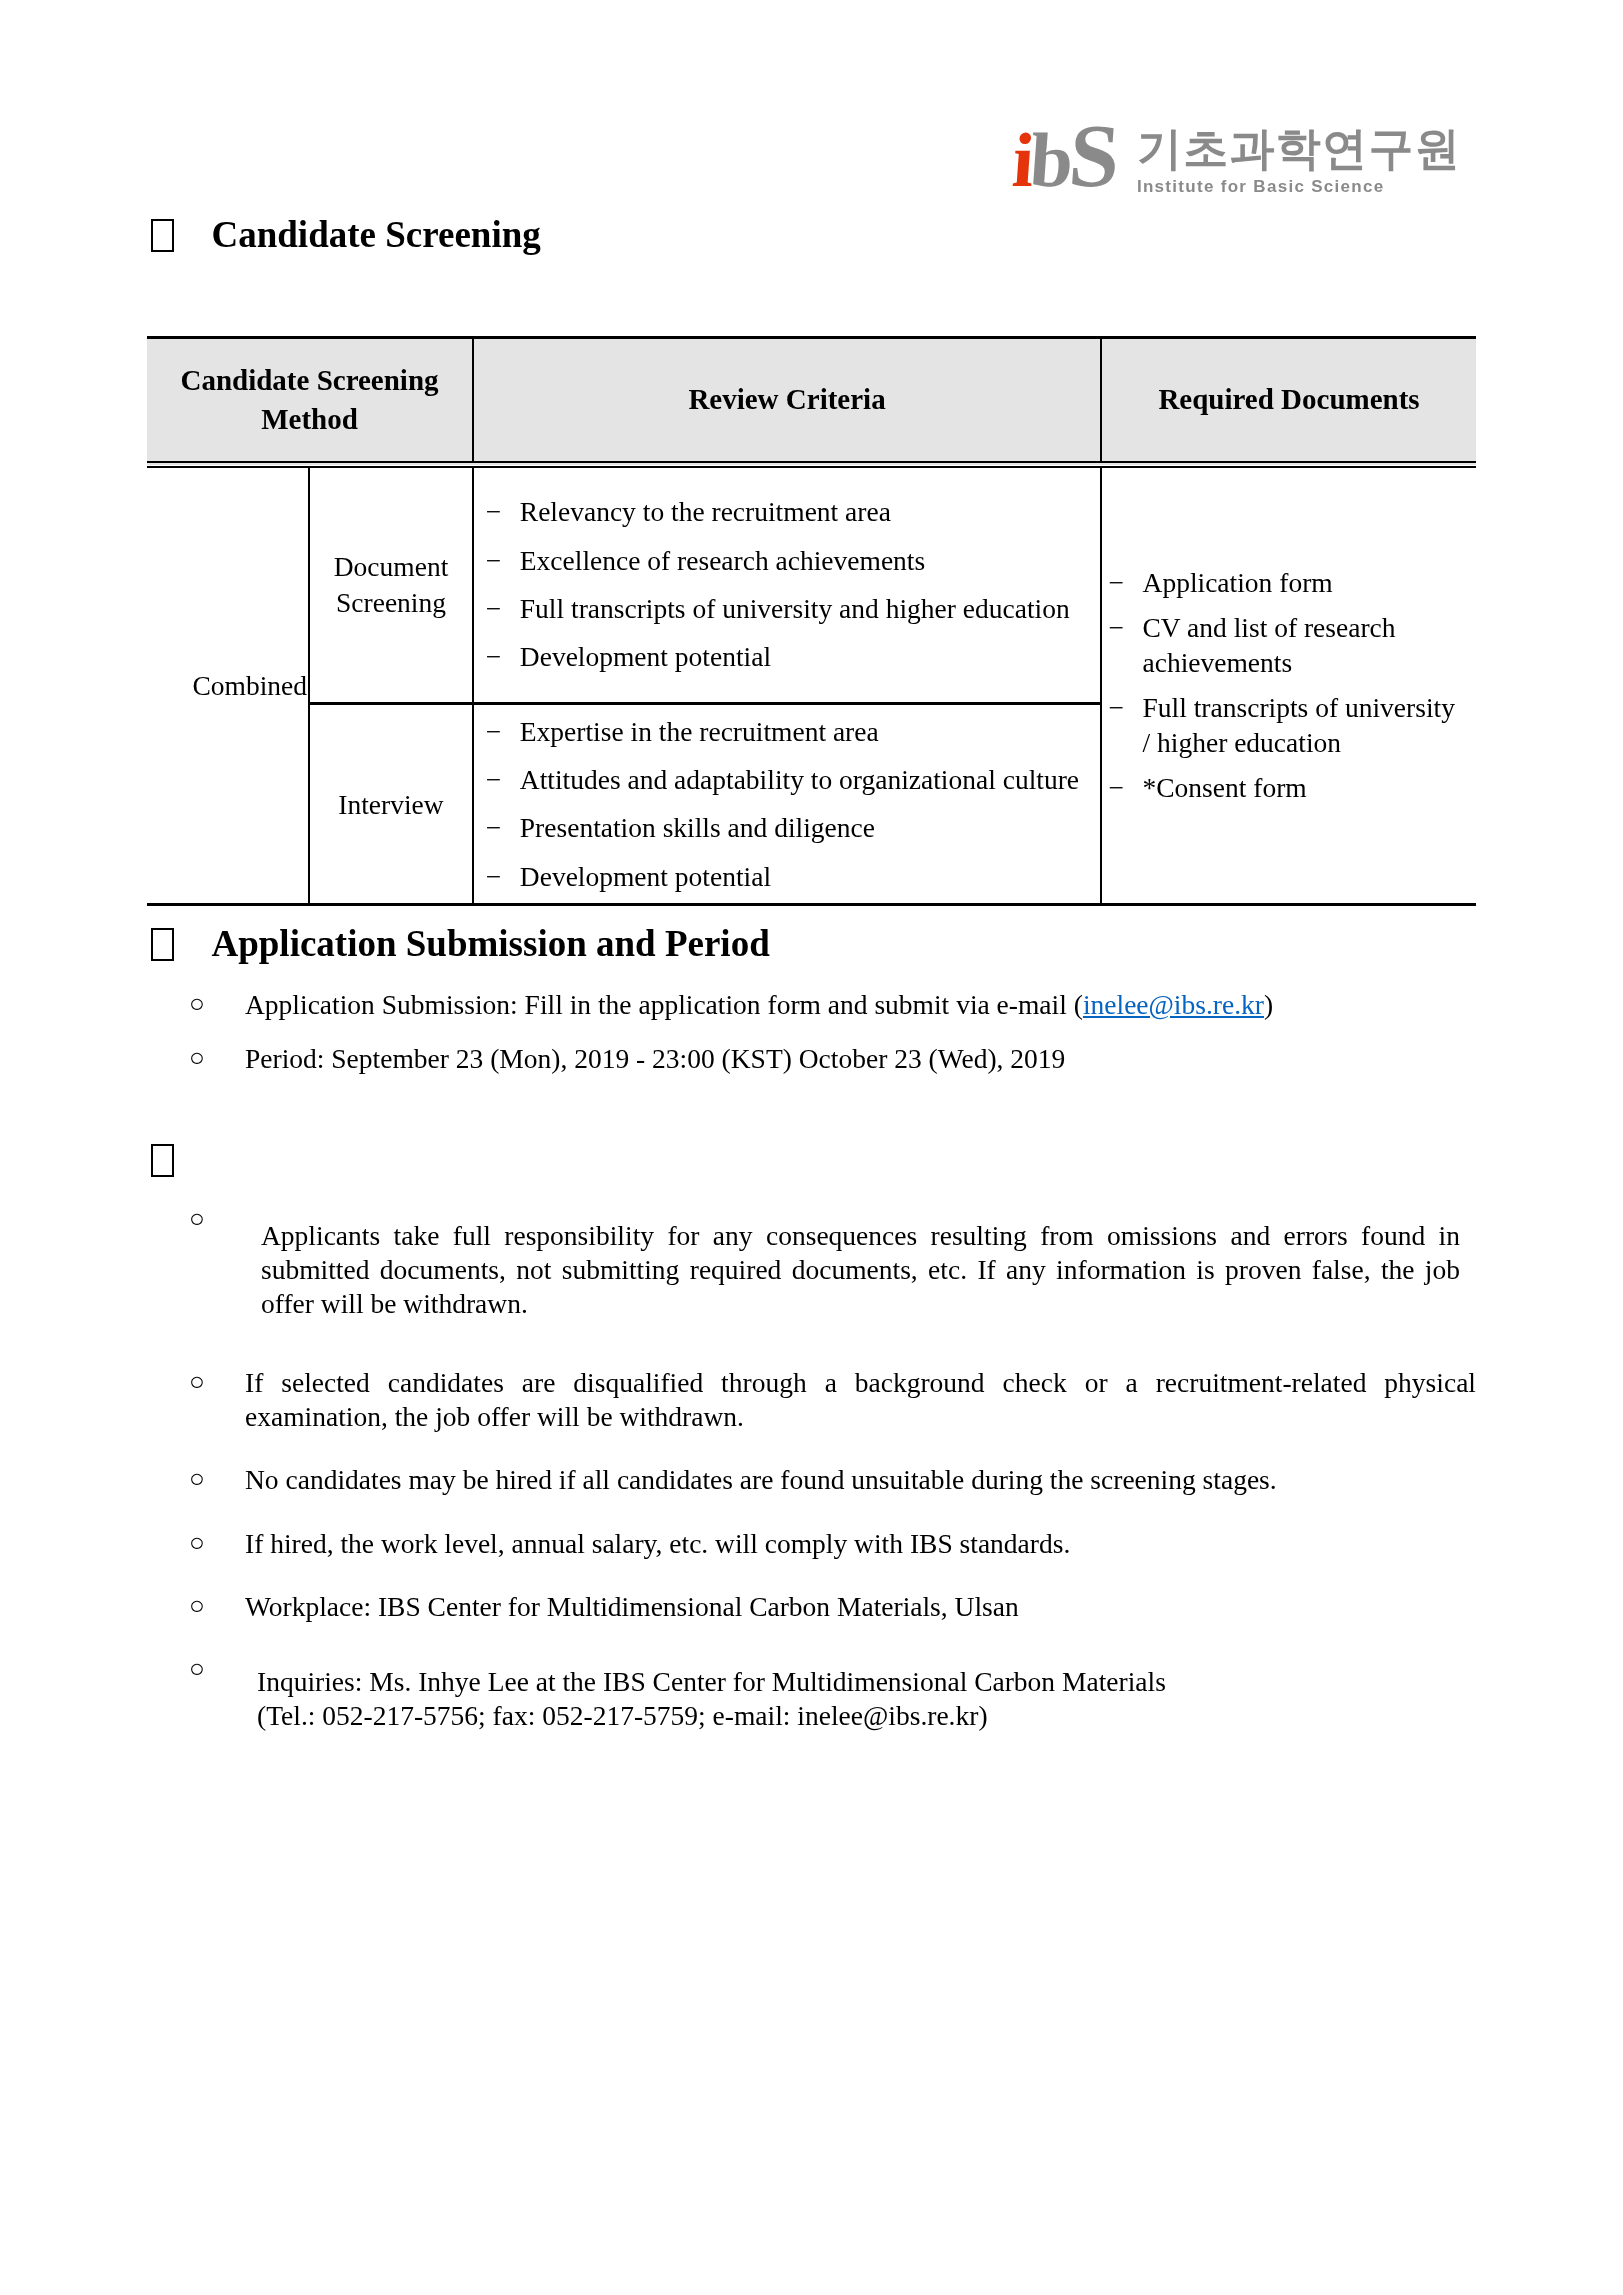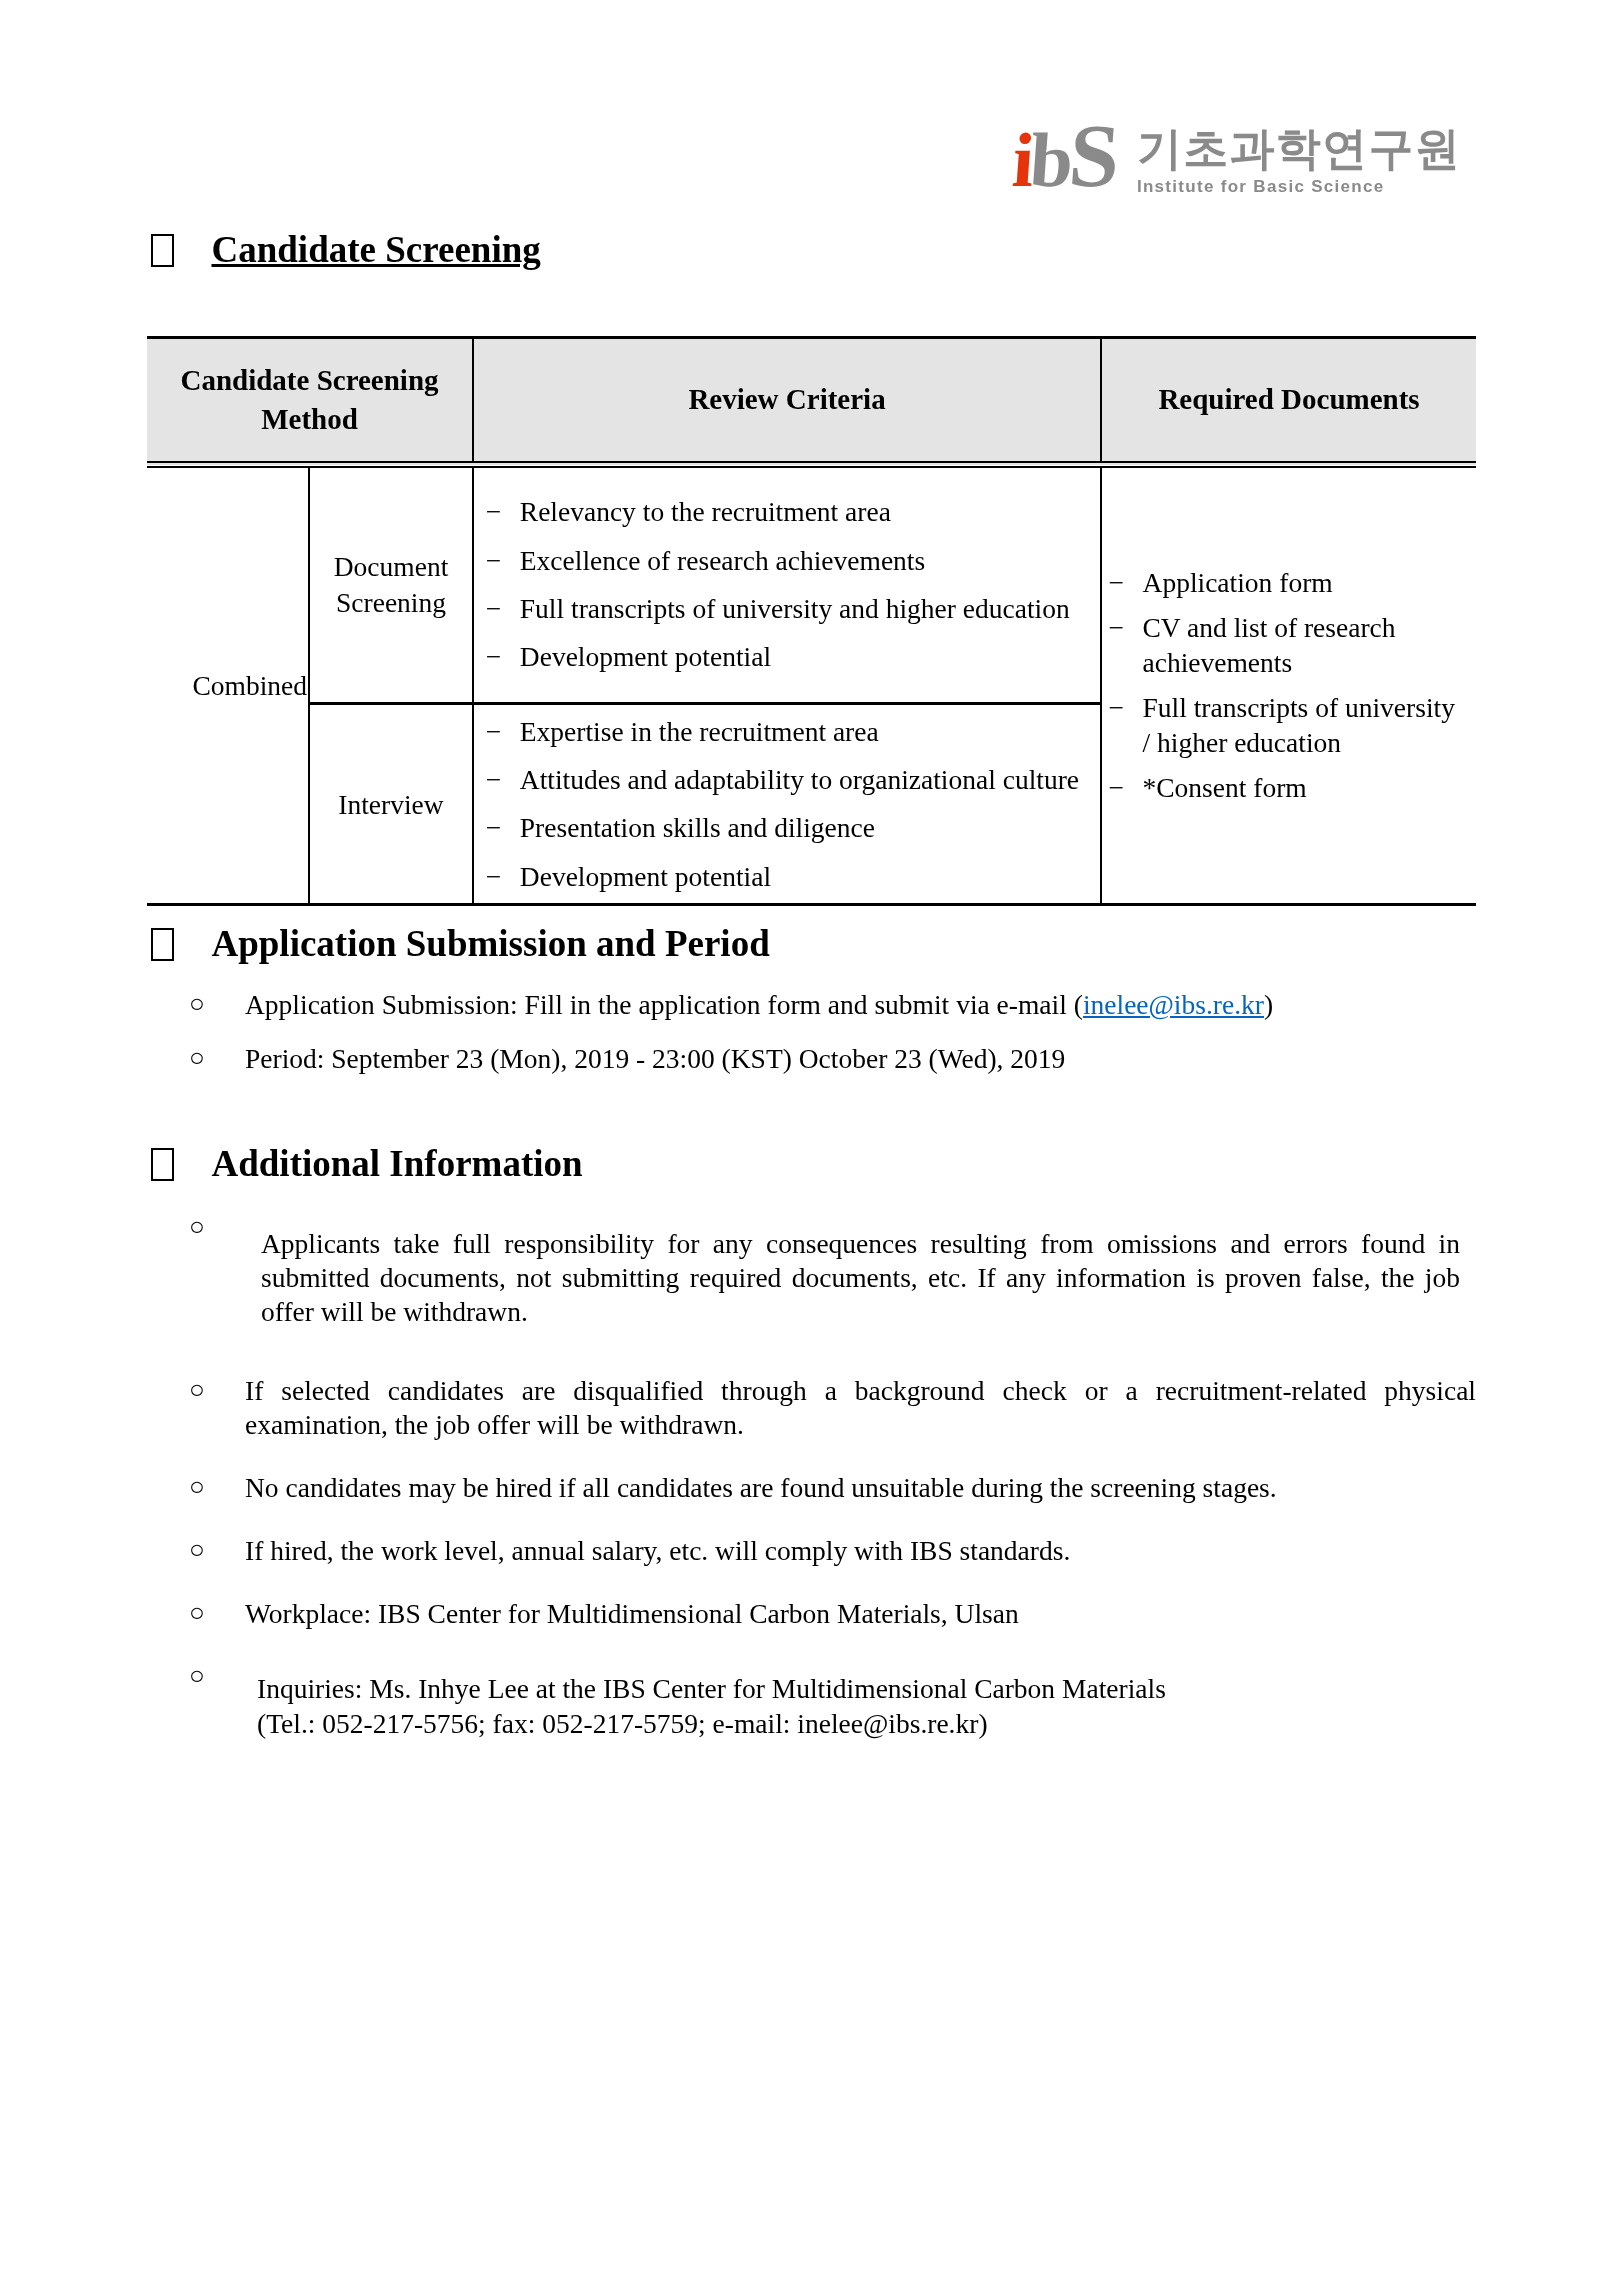--- a/index.html
+++ b/index.html
@@ -72,21 +72,21 @@
       <span class="lm-i">i</span>
         <span class="lm-b">b</span>
         <span class="lm-s">S</span>
     </div>
     <div class="logo-text">
       <div class="logo-kr">기초과학연구원</div>
       <div class="logo-en">Institute for Basic Science</div>
     </div>
   </div>
 
-  <div class="sec" style="top:230px;text-decoration:underline;">
+  <div class="sec" style="top:215px;">
     <h2 class="heading">
       <span class="sq"></span>
       <span>Candidate Screening</span>
     </h2>
   </div>
 
   <div class="sec" style="top:336px;">
     <table class="tbl">
       <colgroup>
           <col class="c1">
@@ -186,21 +186,20 @@
       <div class="bitem">
         <span class="circ">○</span>
         <p class="btext" style="margin:0;">Period: September 23 (Mon), 2019 - 23:00 (KST) October 23 (Wed), 2019</p>
       </div>
     </div>
   </div>
 
   <div class="sec sec3" style="top:1144px;">
     <h2 class="heading">
       <span class="sq"></span>
-      <span>Additional Information</span>
     </h2>
     <div class="blist">
       <div class="bitem">
         <span class="circ">○</span>
         <p class="btext" style="margin:16px;">Applicants take full responsibility for any consequences resulting from omissions and errors found in submitted documents, not submitting required documents, etc. If any information is proven false, the job offer will be withdrawn.</p>
       </div>
       <div class="bitem">
         <span class="circ">○</span>
         <p class="btext" style="margin:0;">If selected candidates are disqualified through a background check or a recruitment-related physical examination, the job offer will be withdrawn.</p>
       </div>

